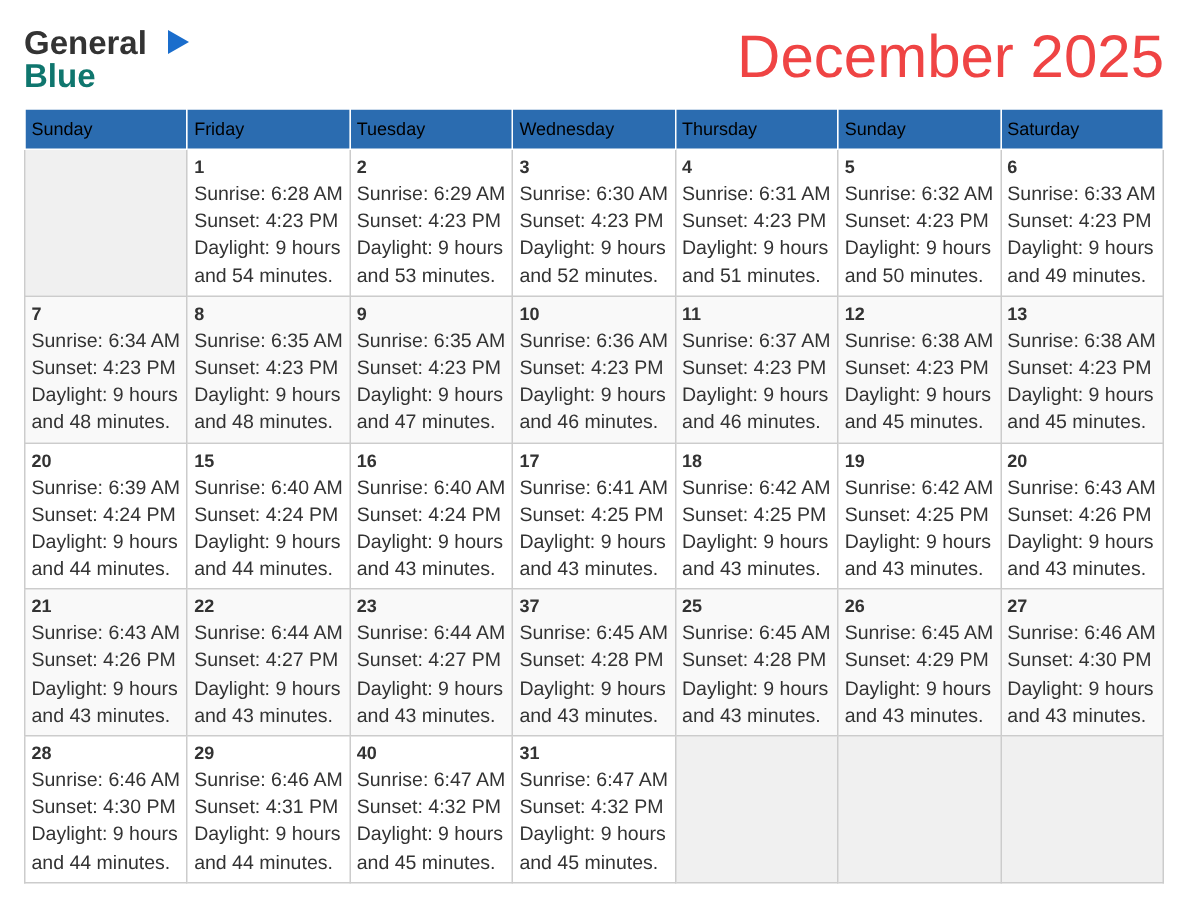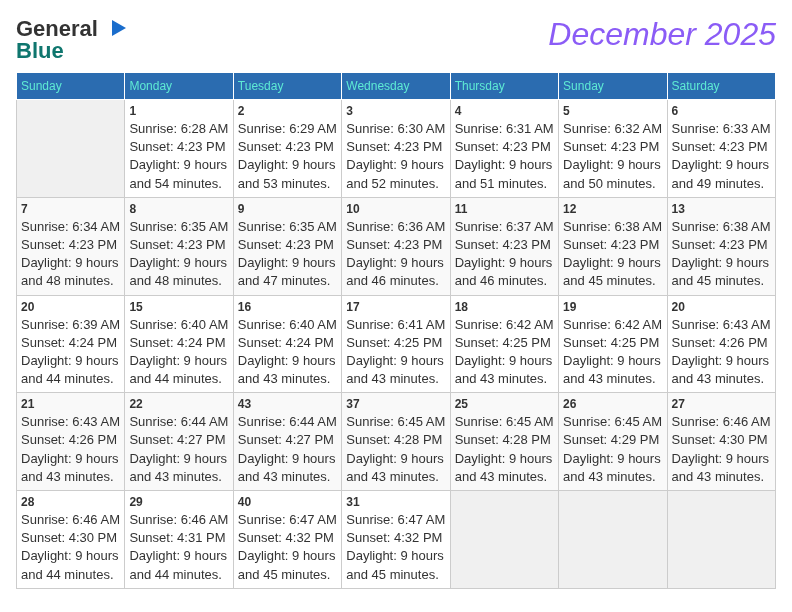--- a/index.html
+++ b/index.html
@@ -37,37 +37,36 @@
       border-bottom: 8px solid transparent;
       border-left: 14px solid #1a6dcc;
       margin-left: 2px;
       margin-bottom: 2px;
       display: inline-block;
     }
     .title-block {
       text-align: right;
     }
     .month-title {
-      font-size: 32px;
+      font-size: 40px;
       font-weight: normal;
-      color: #8b5cf6;
-      font-style: italic;
+      color: #ef4444;
     }
     .location {
       font-size: 14px;
       color: #555;
     }
     .calendar {
       width: 100%;
       border-collapse: collapse;
       font-size: 11px;
     }
     .calendar th {
       background: #2b6cb0;
-      color: #5eead4;
+      color: #000000;
       padding: 6px 4px;
       text-align: left;
       font-weight: normal;
       font-size: 12px;
       border: 1px solid #fff;
       margin-left: 48px;
     }
     .calendar td {
       border: 1px solid #ccc;
       vertical-align: top;
@@ -105,21 +104,21 @@
   </div>
   <div class="title-block">
     <div class="month-title">December 2025</div>
   </div>
 </div>
 
 <table class="calendar">
   <thead>
     <tr>
     <th>Sunday</th>
-        <th>Monday</th>
+        <th>Friday</th>
         <th>Tuesday</th>
         <th>Wednesday</th>
         <th>Thursday</th>
         <th>Sunday</th>
         <th>Saturday</th>
       </tr>
   </thead>
   <tbody id="calendar-body">
   <tr>
         <td class="empty-cell"></td>
@@ -211,21 +210,21 @@
       <tr>
         <td>
           <div class="day-number">21</div>
           <div class="day-info">Sunrise: 6:43 AM<br>Sunset: 4:26 PM<br>Daylight: 9 hours and 43 minutes.</div>
         </td>
         <td>
           <div class="day-number">22</div>
           <div class="day-info">Sunrise: 6:44 AM<br>Sunset: 4:27 PM<br>Daylight: 9 hours and 43 minutes.</div>
         </td>
         <td>
-          <div class="day-number">43</div>
+          <div class="day-number">23</div>
           <div class="day-info">Sunrise: 6:44 AM<br>Sunset: 4:27 PM<br>Daylight: 9 hours and 43 minutes.</div>
         </td>
         <td>
           <div class="day-number">37</div>
           <div class="day-info">Sunrise: 6:45 AM<br>Sunset: 4:28 PM<br>Daylight: 9 hours and 43 minutes.</div>
         </td>
         <td>
           <div class="day-number">25</div>
           <div class="day-info">Sunrise: 6:45 AM<br>Sunset: 4:28 PM<br>Daylight: 9 hours and 43 minutes.</div>
         </td>

